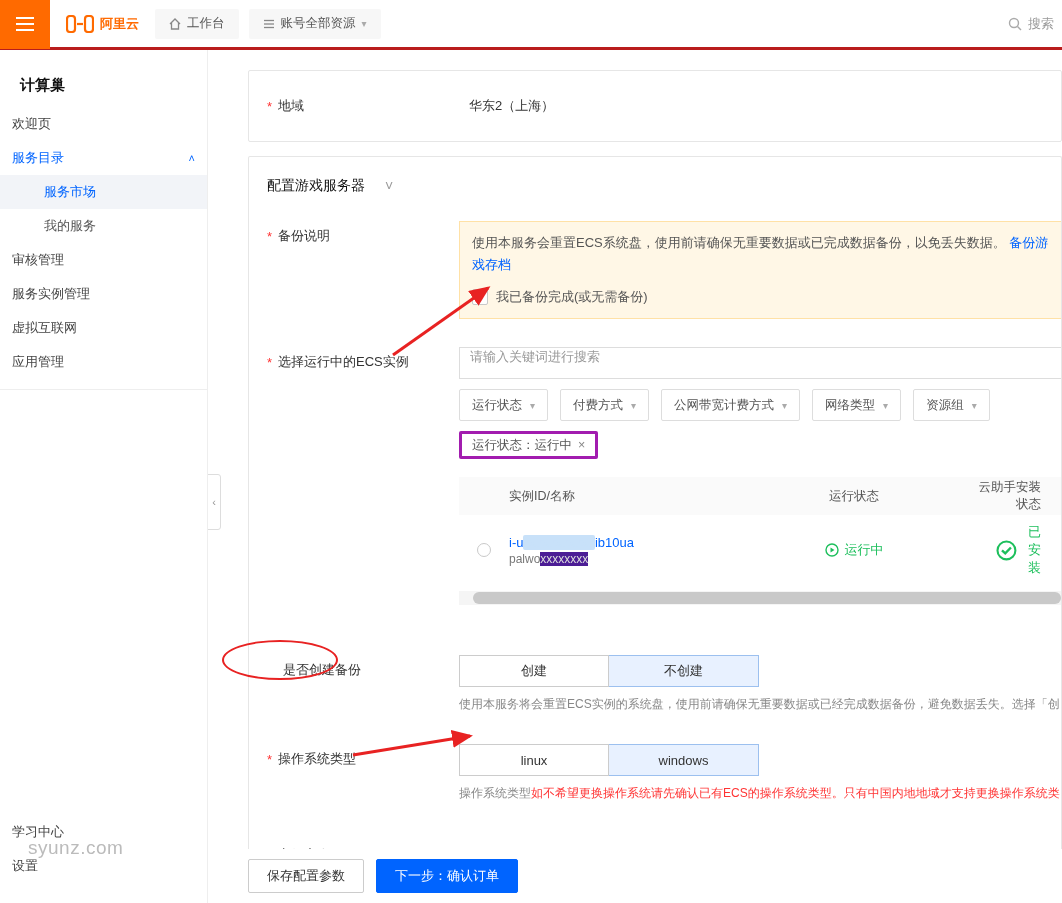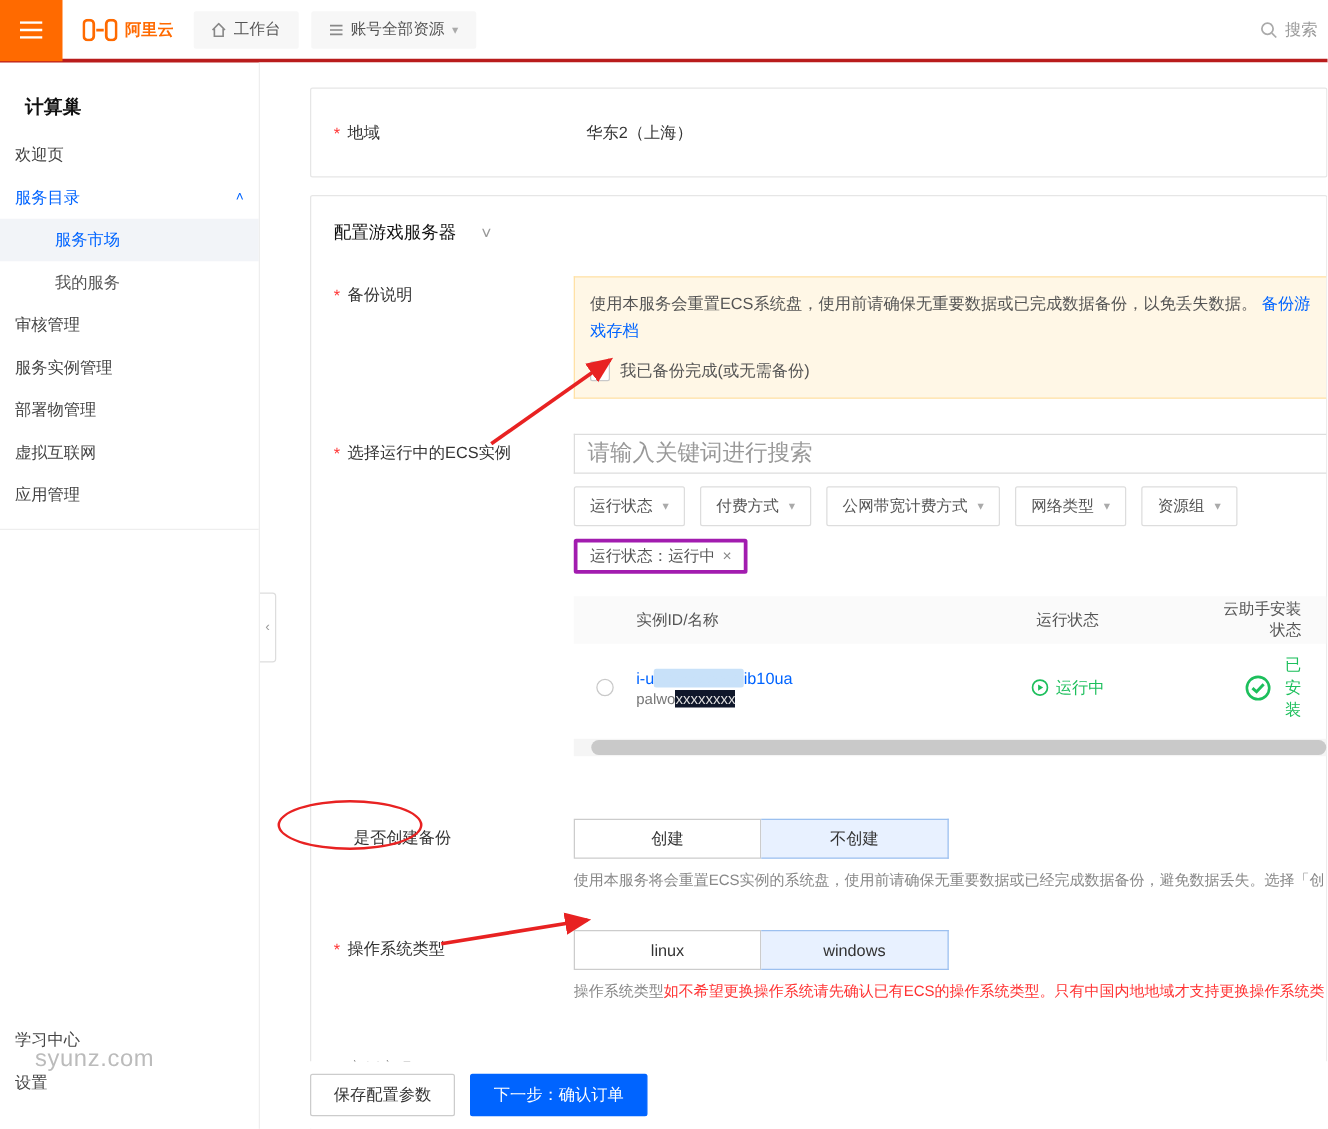--- a/index.html
+++ b/index.html
@@ -39,21 +39,21 @@
   .form-label { width: 210px; padding-left: 18px; padding-top: 6px; font-size: 13px; color: #333; display: flex; align-items: center; }
   .req { color: #f33; margin-right: 6px; }
   .form-body { flex: 1; min-width: 0; }
   .region-text { padding: 6px 10px; color: #333; }
 
   .notice { background: #fff7e6; border: 1px solid #ffe1a6; padding: 10px 12px; margin-right: 0; color: #555; line-height: 1.7; border-right: none; }
   .notice a { color: #0064ff; text-decoration: none; }
   .chk-row { display: flex; align-items: center; gap: 8px; margin-top: 10px; }
   .chk { width: 16px; height: 16px; border: 1px solid #c9c9c9; border-radius: 2px; background: #fff; cursor: pointer; }
 
-  .search-input { width: 100%; height: 32px; border: 1px solid #ddd; padding: 2px 10px; color: #999; display: flex; align-items: flex-start; font-size: 18px; border-right: none; }
+  .search-input { width: 100%; height: 32px; border: 1px solid #ddd; padding: 12px 10px; color: #999; display: flex; align-items: flex-end; font-size: 13px; border-right: none; }
   .filter-row { display: flex; gap: 12px; margin-top: 10px; flex-wrap: wrap; }
   .pill { height: 32px; padding: 0 12px; border: 1px solid #ddd; border-radius: 2px; display: flex; align-items: center; gap: 8px; color: #555; cursor: pointer; background: #fff; font-size: 12.5px; }
   .pill .dd { color: #aaa; font-size: 10px; }
   .tag { height: 28px; padding: 0 10px; border: 3px solid #a21caf; border-radius: 2px; display: inline-flex; align-items: center; gap: 6px; color: #555; margin-top: 10px; font-size: 12.5px; }
   .tag .x { color: #888; cursor: pointer; }
 
   .table { margin-top: 18px; }
   .thead { display: flex; background: #fafafa; height: 38px; align-items: center; color: #555; font-size: 12.5px; }
   .th1 { width: 50px; }
   .th2 { flex: 0 0 230px; }
@@ -150,23 +150,20 @@
           <span>服务市场</span>
         </div>
       <div class="side-sub">
           <span>我的服务</span>
         </div>
       <div class="side-item">
           <span>审核管理</span>
         </div>
       <div class="side-item">
           <span>服务实例管理</span>
-        </div>
-      <div class="side-item">
-          <span>部署物管理</span>
         </div>
       <div class="side-item">
           <span>虚拟互联网</span>
         </div>
       <div class="side-item">
           <span>应用管理</span>
         </div>
       <div class="side-divider"></div>
       <div class="side-bottom">
         <div class="side-item">
@@ -268,21 +265,21 @@
                 </div>
                 <div class="trow">
                   <div class="th1">
                       <div class="radio"></div>
                     </div>
                   <div class="th2">
                     <div class="instance-id">
                       <span>i-u</span><span style="background:#c8e1f9;color:#c8e1f9;border-radius:2px;">xxxxxxxxxxx</span><span>ib10ua</span>
                     </div>
                     <div class="instance-name">
-                      <span>palwo</span><span style="background:#0f172a;color:#ddd;">xxxxxxxx</span>
+                      <span>palwo</span><span style="background:#4c1d95;color:#ddd;">xxxxxxxx</span>
                     </div>
                   </div>
                   <div class="th3">
                     <span class="status-dot">
                       <svg viewBox="0 0 14 14">
                           <circle cx="7" cy="7" r="6" fill="none" stroke="#1dbf5c" stroke-width="1.4"></circle>
                           <path d="M5.5 4.5 L9.5 7 L5.5 9.5 Z" fill="#1dbf5c"></path>
                         </svg>
                       <span>运行中</span>
                     </span>

